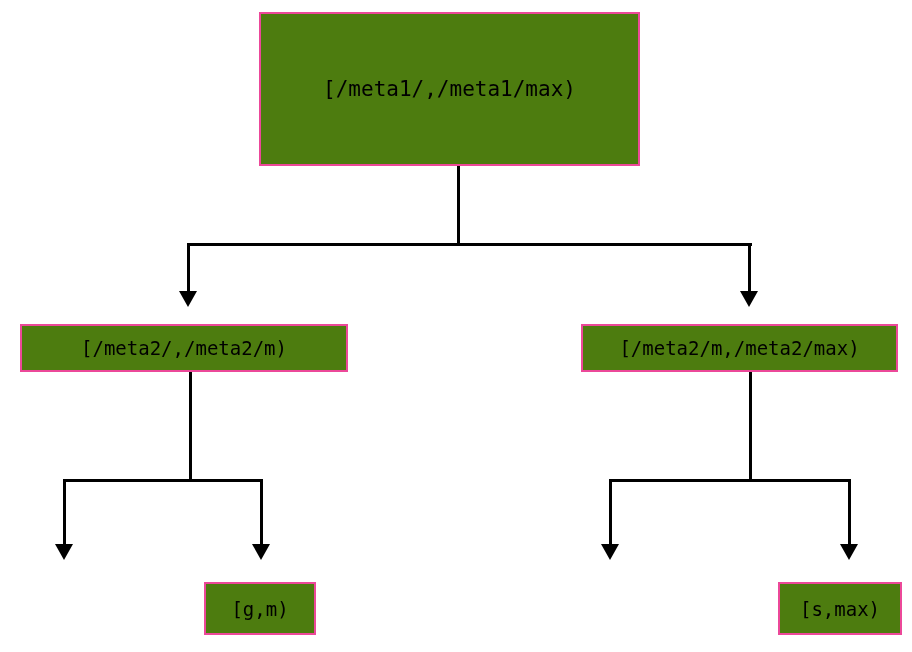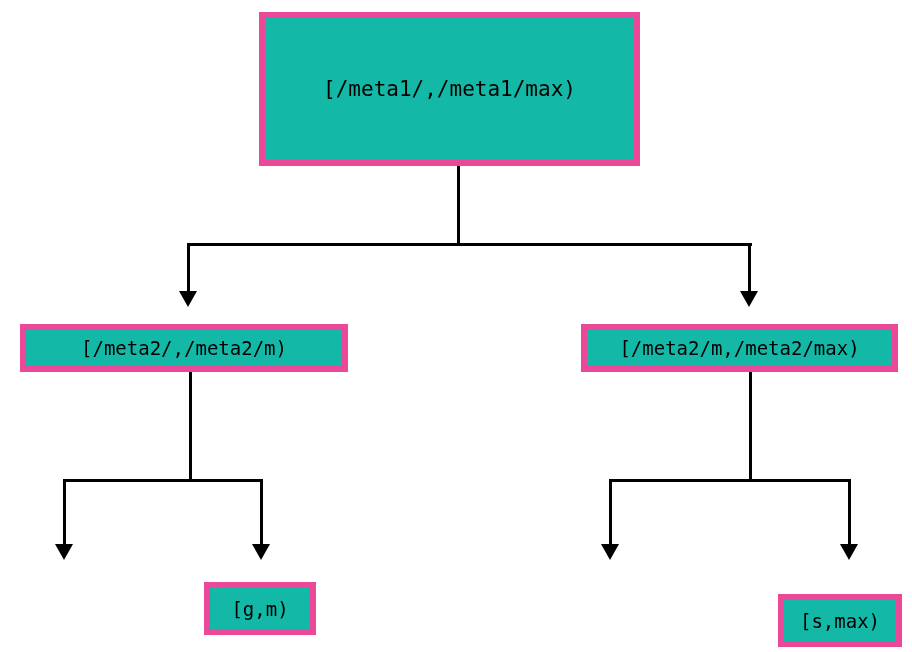--- a/index.html
+++ b/index.html
@@ -13,22 +13,22 @@
     width: 912px;
     height: 652px;
     background: #ffffff;
     overflow: hidden;
     font-family: "DejaVu Sans Mono", "Liberation Mono", monospace;
   }
   
   .node {
     position: absolute;
     box-sizing: border-box;
-    border: 6px solid #ec4899;
-    background: #14b8a6;
+    border: 2px solid #ec4899;
+    background: #4d7c0f;
     display: flex;
     align-items: center;
     justify-content: center;
     color: #000000;
     font-family: "DejaVu Sans Mono", "Liberation Mono", monospace;
     white-space: nowrap;
   }
   .node-label {
     font-family: "DejaVu Sans Mono", "Liberation Mono", monospace;
     color: #000000;
@@ -40,21 +40,21 @@
   .node.mid-left    { left: 20px;  top: 324px; width: 328px; height: 48px; }
   .node.mid-right   { left: 581px; top: 324px; width: 317px; height: 48px; text-align: center; }
   .node.mid-left .node-label,
   .node.mid-right .node-label { font-size: 19px; }
 
   .node.leaf        { top: 582px; height: 53px; }
   .node.leaf .node-label { font-size: 19px; }
   .node.leaf-1      { left: 8px;   width: 99px; }
   .node.leaf-2      { left: 204px; width: 112px; }
   .node.leaf-3      { left: 553px; width: 100px; }
-  .node.leaf-4      { left: 778px; width: 124px; margin-top: 12px; }
+  .node.leaf-4      { left: 778px; width: 124px; }
 
   
   .vline {
     position: absolute;
     width: 3px;
     background: #000000;
   }
   .hline {
     position: absolute;
     height: 3px;

